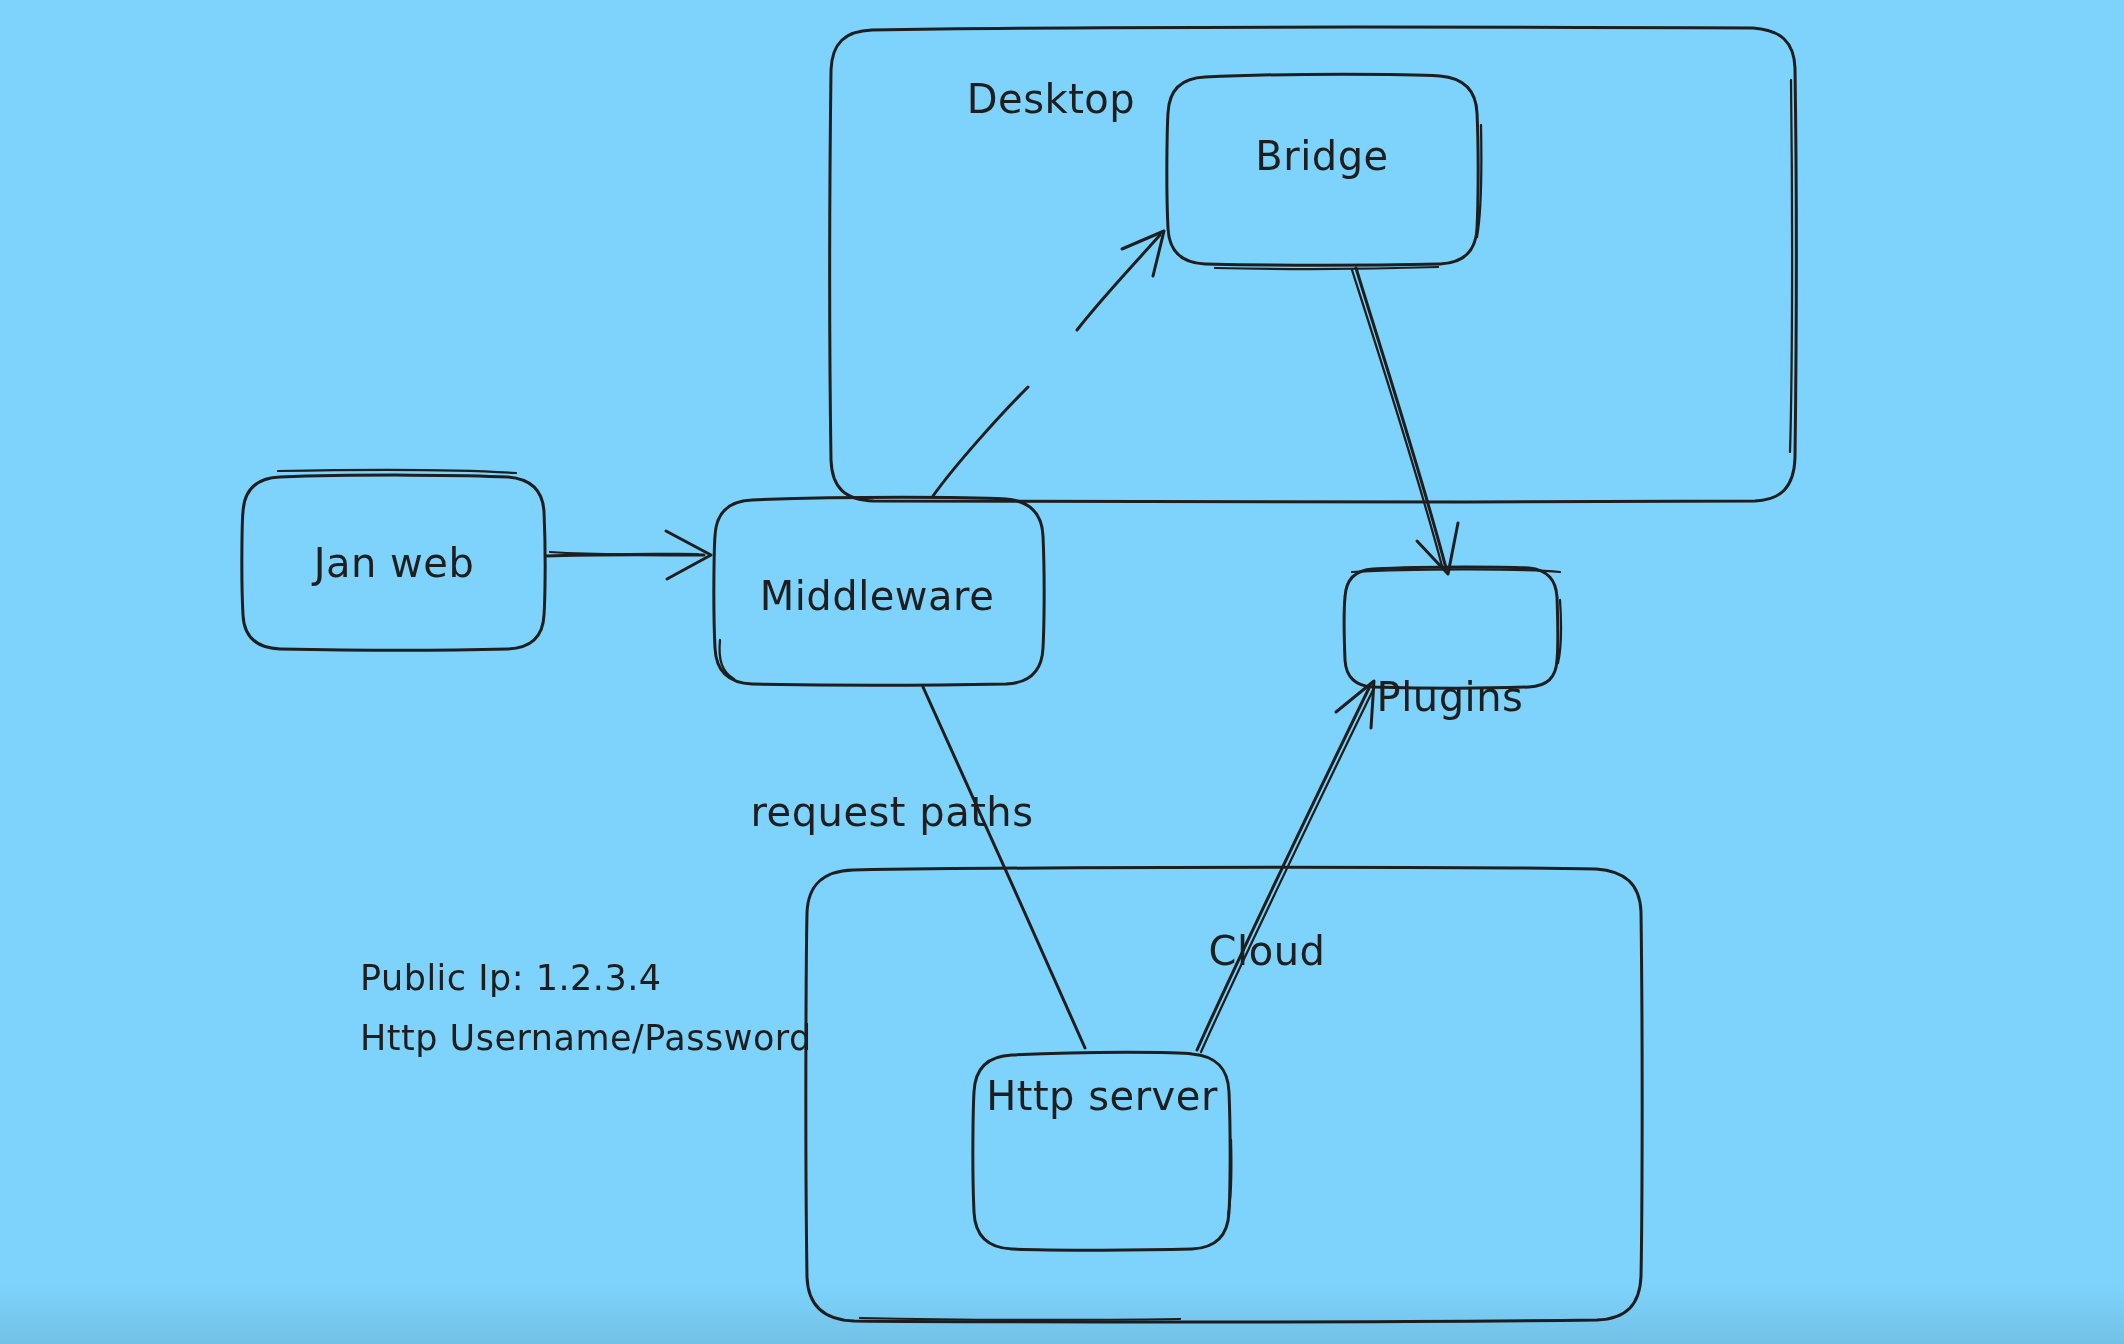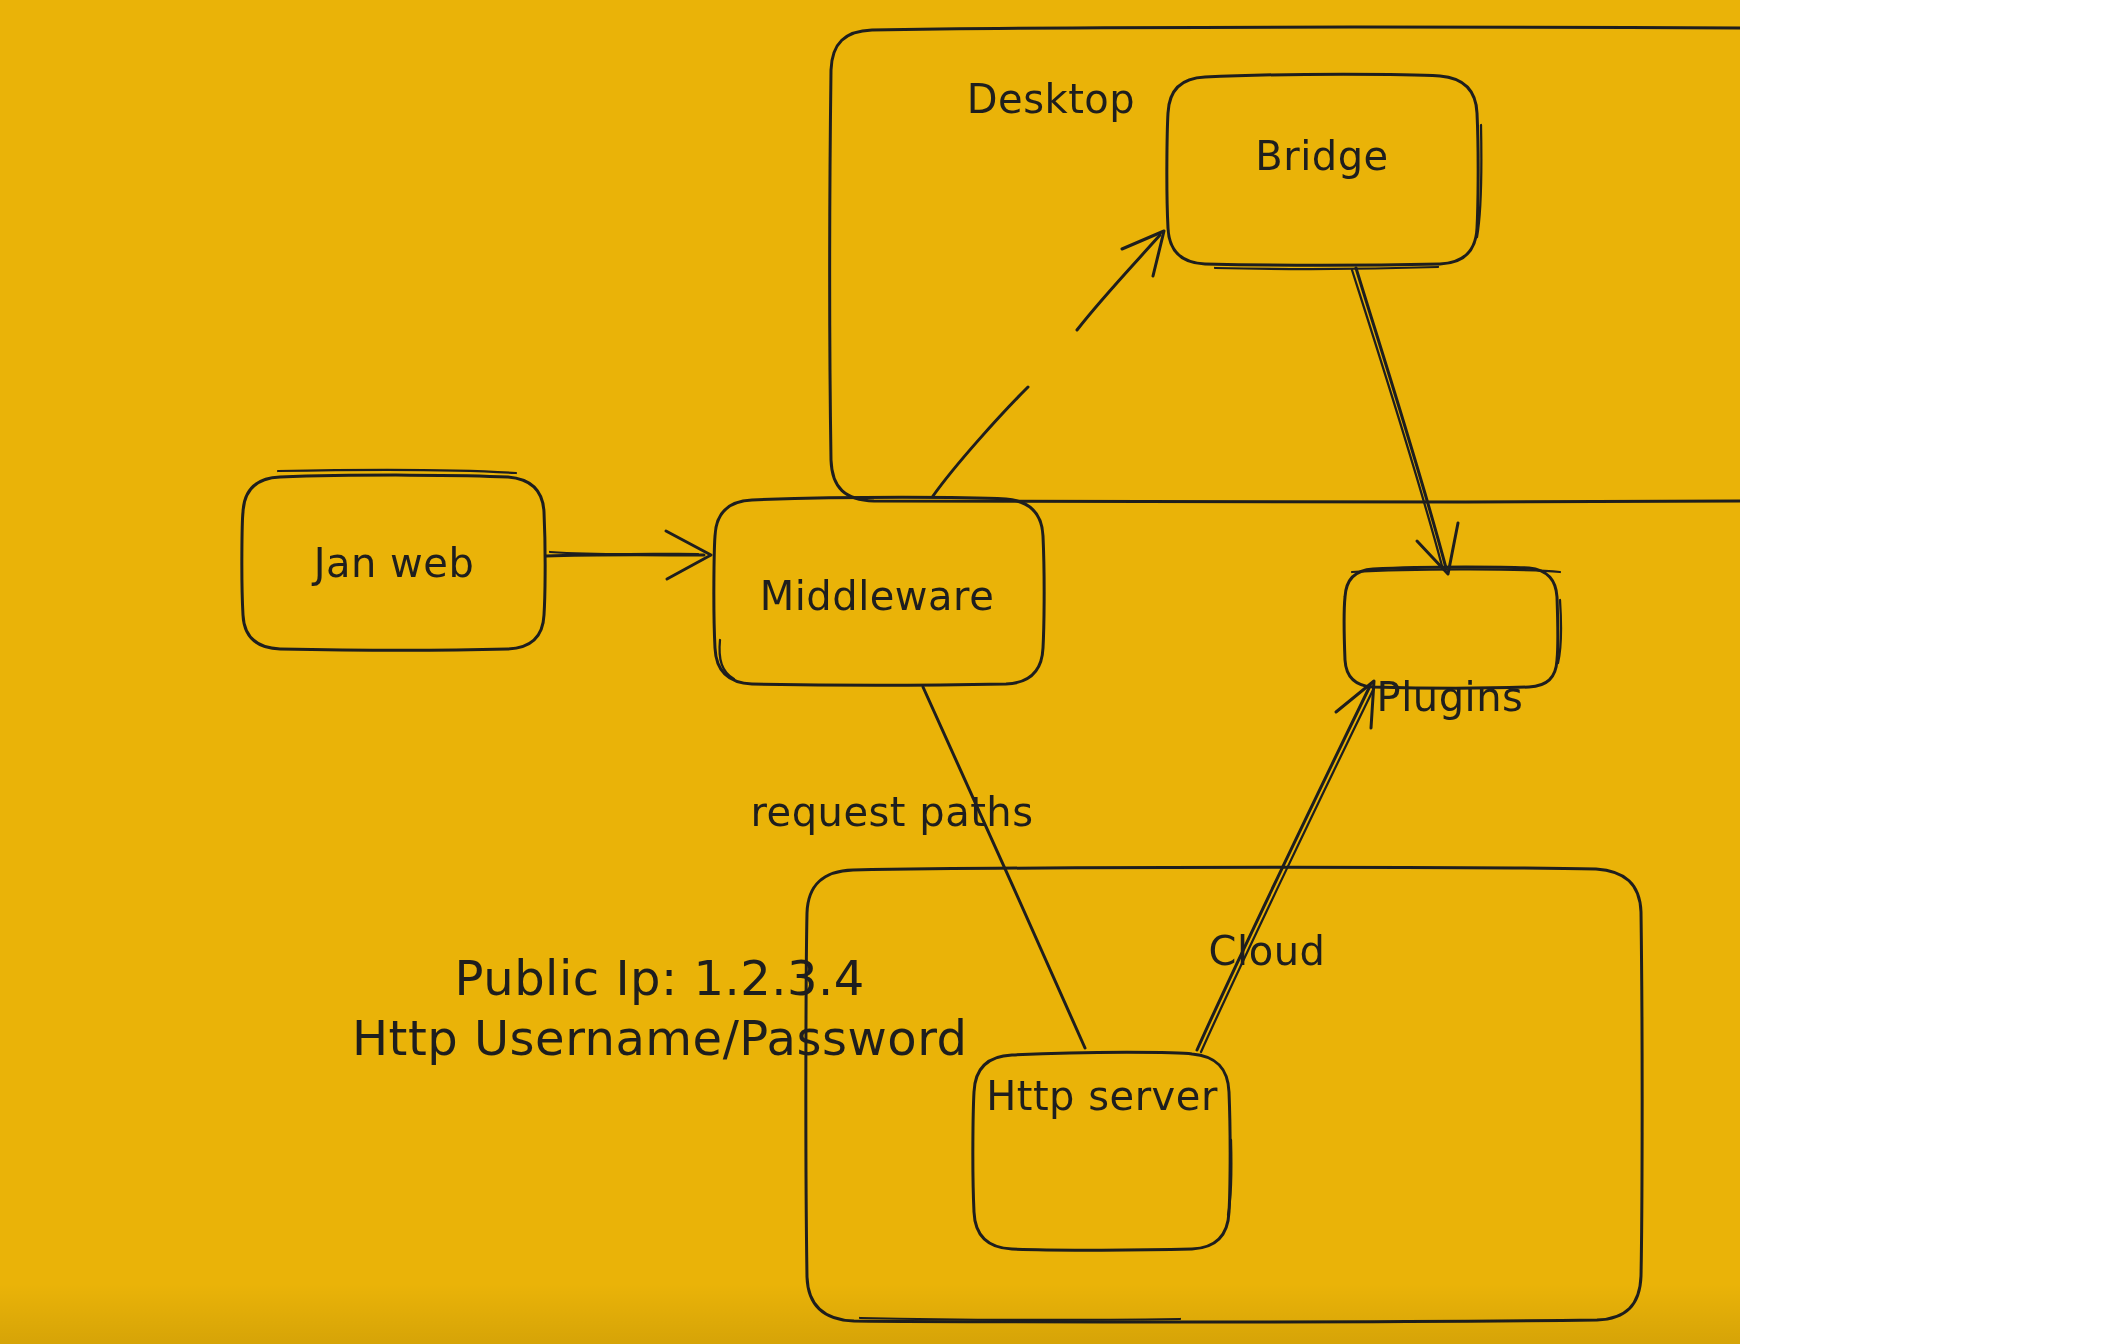--- a/index.html
+++ b/index.html
@@ -2,23 +2,23 @@
 <html><head>
 <meta charset="utf-8">
 <style>
   html, body {
     margin: 0;
     padding: 0;
     background: #ffffff;
   }
   .canvas {
     position: relative;
-    width: 1740px;
+    width: 2124px;
     height: 1344px;
-    background: #eab308;
+    background: #7dd3fc;
     overflow: hidden;
     font-family: "DejaVu Sans", sans-serif;
     color: #1e1e1e;
   }
   .layer {
     position: absolute;
     inset: 0;
   }
   svg.sketch {
     position: absolute;
@@ -45,27 +45,26 @@
     line-height: 1.2;
     color: #1e1e1e;
     letter-spacing: 0.5px;
   }
   .lbl.on-line {
     background: #ffffff;
     padding: 2px 10px;
   }
   .annotation {
     position: absolute;
-    left: 352px;
+    left: 360px;
     top: 948px;
-    font-size: 48px;
+    font-size: 35px;
     line-height: 60px;
     white-space: nowrap;
     letter-spacing: 0.5px;
-    text-align: center;
   }
   .bottom-shade {
     position: absolute;
     left: 0;
     right: 0;
     bottom: 0;
     height: 60px;
     background: linear-gradient(to bottom, rgba(0,0,0,0) 0%, rgba(0,0,0,0.085) 100%);
     pointer-events: none;
   }

